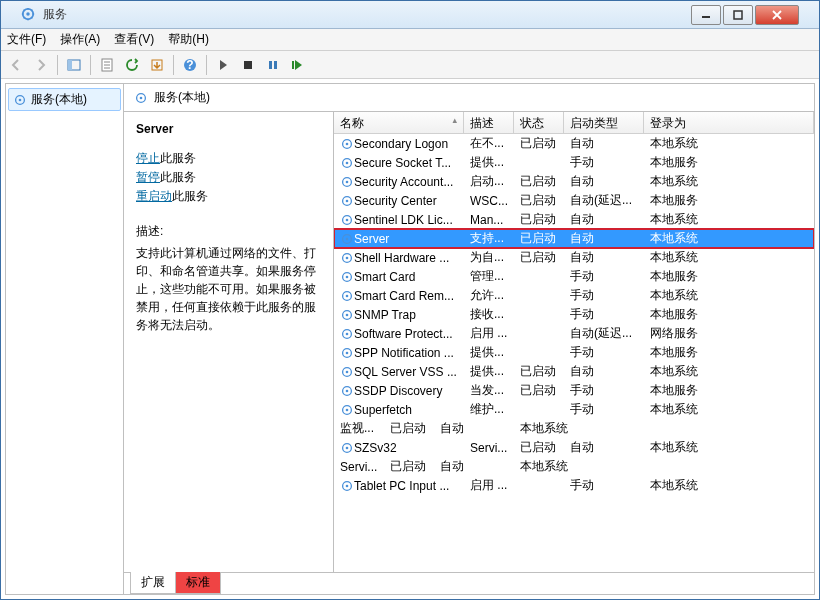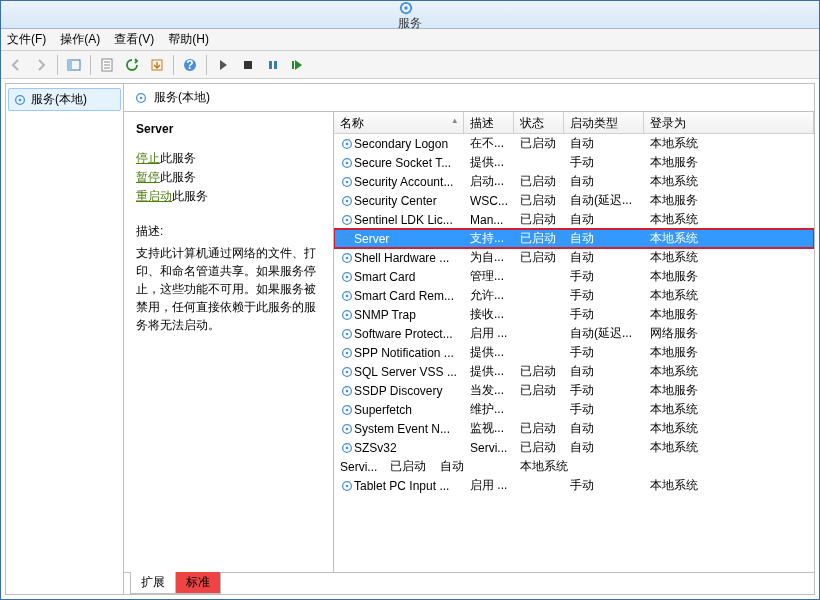--- a/index.html
+++ b/index.html
@@ -1,39 +1,39 @@
 <!DOCTYPE html>
 <html><head>
 <meta charset="utf-8">
 <style>
 * { margin: 0; padding: 0; box-sizing: border-box; font-family: "Microsoft YaHei", "SimSun", Tahoma, sans-serif; font-size: 12px; }
 body { background: #fff; }
 .window { width: 820px; height: 600px; border: 1px solid #3a6ea5; background: #fff; display: flex; flex-direction: column; }
-.titlebar { height: 28px; background: linear-gradient(#eaf3fb, #d7e8f7); display: flex; align-items: center; padding: 0 20px; border-bottom: 1px solid #a0b8d0; flex-direction: column; }
+.titlebar { height: 28px; background: linear-gradient(#eaf3fb, #d7e8f7); display: flex; align-items: center; padding: 0 20px; border-bottom: 1px solid #a0b8d0; }
 .titlebar .icon { width: 16px; height: 16px; margin-right: 6px; }
 .titlebar .title { flex: 1; font-size: 12px; color: #333; }
 .winbtns { display: flex; gap: 2px; }
 .winbtn { width: 30px; height: 20px; border: 1px solid #888; border-radius: 2px; display: flex; align-items: center; justify-content: center; cursor: pointer; font-size: 11px; }
 .winbtn.min, .winbtn.max { background: linear-gradient(#f5f8fb, #dce6f0); }
 .winbtn.close { background: linear-gradient(#e98, #d54030); color: #fff; width: 44px; }
 .menubar { height: 22px; display: flex; align-items: center; padding: 0 6px; gap: 14px; border-bottom: 1px solid #d0d0d0; background: #f5f5f5; }
 .menuitem { cursor: pointer; }
 .toolbar { height: 28px; display: flex; align-items: center; padding: 2px 4px; gap: 3px; border-bottom: 1px solid #d0d0d0; background: #f5f5f5; }
 .tbtn { width: 22px; height: 22px; display: flex; align-items: center; justify-content: center; cursor: pointer; border: 1px solid transparent; border-radius: 2px; }
 .tbtn.disabled { opacity: 0.4; cursor: default; }
 .tsep { width: 1px; height: 20px; background: #c0c0c0; margin: 0 2px; }
 .body { flex: 1; display: flex; border: 1px solid #bfbfbf; margin: 4px; min-height: 0; }
 .tree { width: 118px; border-right: 1px solid #bfbfbf; background: #fff; padding: 4px 2px; }
 .treeitem { display: flex; align-items: center; gap: 4px; padding: 2px 4px; cursor: pointer; border: 1px solid #99c9ff; background: #e5f3ff; border-radius: 2px; }
 .main { flex: 1; display: flex; flex-direction: column; min-width: 0; }
 .mainhead { height: 28px; border-bottom: 1px solid #bfbfbf; display: flex; align-items: center; padding: 4px 10px; gap: 6px; background: #fff; }
 .maincontent { flex: 1; display: flex; min-height: 0; }
 .detailpane { width: 210px; border-right: 1px solid #bfbfbf; padding: 10px 12px; font-size: 12px; overflow: hidden; }
 .detailpane .svc { font-weight: bold; margin-bottom: 14px; }
-.detailpane a { color: #4d7c0f; text-decoration: underline; cursor: pointer; }
+.detailpane a { color: #0369a1; text-decoration: underline; cursor: pointer; }
 .detailpane .links div { margin-bottom: 2px; }
 .detailpane .desc-label { margin-top: 18px; margin-bottom: 4px; }
 .detailpane .desc { line-height: 1.5; }
 .listpane { flex: 1; display: flex; flex-direction: column; min-width: 0; }
 .cols { display: flex; border-bottom: 1px solid #d0d0d0; background: linear-gradient(#fdfdfd, #f0f0f0); height: 22px; }
 .col { border-right: 1px solid #d0d0d0; padding: 3px 6px; overflow: hidden; white-space: nowrap; text-overflow: ellipsis; position: relative; }
 .col.sort::after { content: "▴"; position: absolute; right: 6px; color: #888; font-size: 9px; }
 .c0 { width: 130px; } .c1 { width: 50px; } .c2 { width: 50px; } .c3 { width: 80px; } .c4 { flex: 1; }
 .rows { flex: 1; overflow-y: auto; overflow-x: hidden; }
 .row { display: flex; height: 19px; align-items: center; cursor: pointer; }
@@ -386,27 +386,20 @@
                     <circle cx="8" cy="8" r="1.5" fill="#4a90d9"></circle>
                   </svg>
                   <span>Superfetch</span>
                 </div>
                 <div class="cell c1">维护...</div>
                 <div class="cell c2"></div>
                 <div class="cell c3">手动</div>
                 <div class="cell c4">本地系统</div>
               </div>
               <div class="row">
-                <div class="cell c0">
-                  <svg class="gicon" viewBox="0 0 16 16">
-                    <circle cx="8" cy="8" r="5" fill="none" stroke="#4a90d9" stroke-width="1.5"></circle>
-                    <circle cx="8" cy="8" r="1.5" fill="#4a90d9"></circle>
-                  </svg>
-                  <span>System Event N...</span>
-                </div>
                 <div class="cell c1">监视...</div>
                 <div class="cell c2">已启动</div>
                 <div class="cell c3">自动</div>
                 <div class="cell c4">本地系统</div>
               </div>
               <div class="row">
                 <div class="cell c0">
                   <svg class="gicon" viewBox="0 0 16 16">
                     <circle cx="8" cy="8" r="5" fill="none" stroke="#4a90d9" stroke-width="1.5"></circle>
                     <circle cx="8" cy="8" r="1.5" fill="#4a90d9"></circle>

